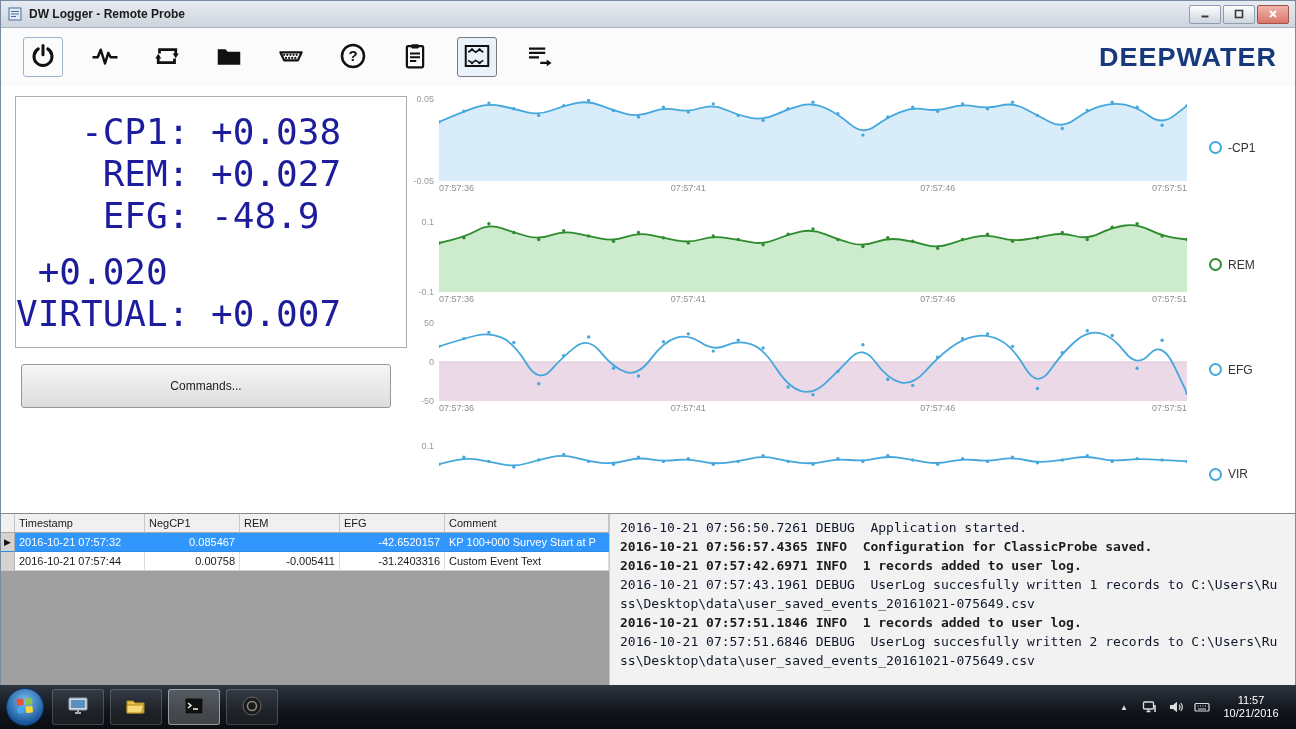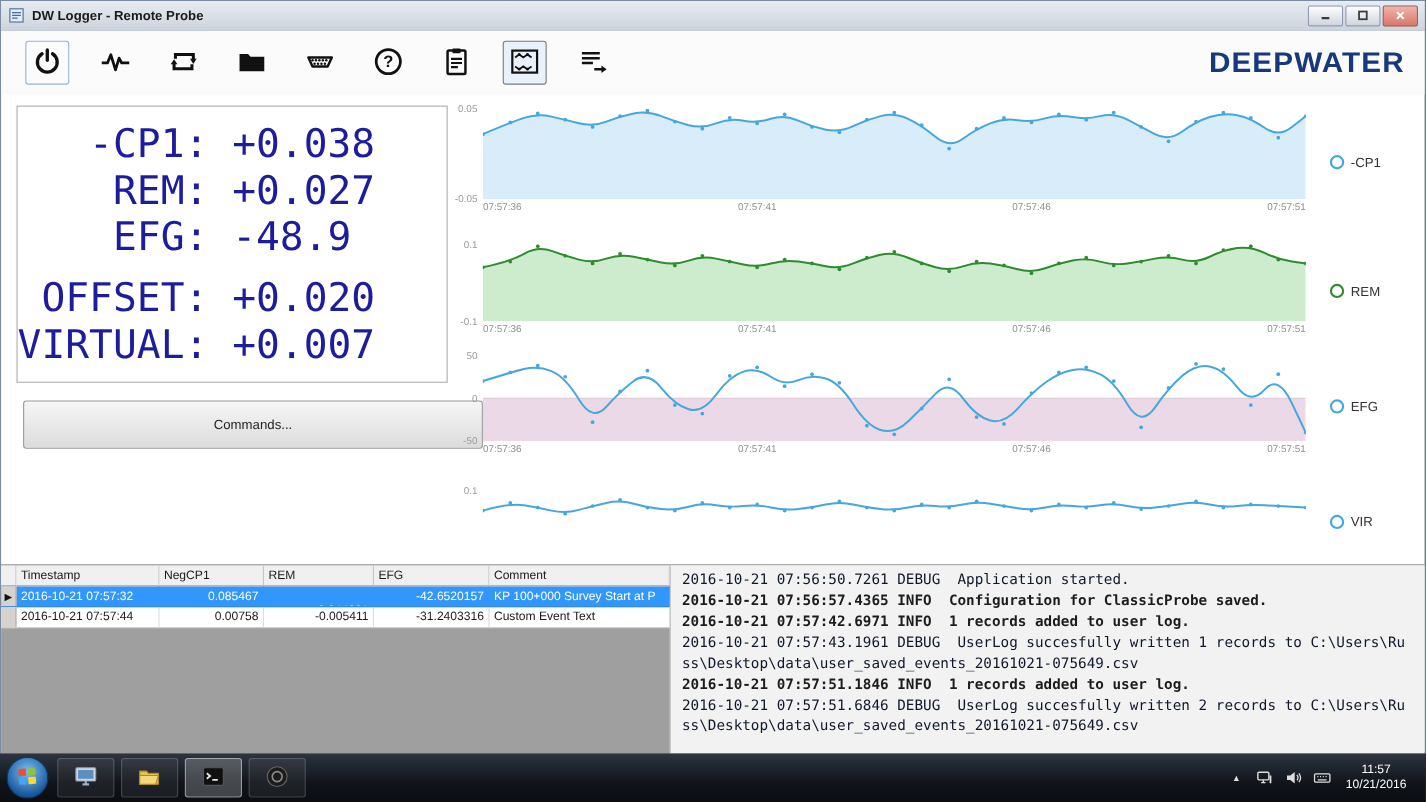--- a/index.html
+++ b/index.html
@@ -29,21 +29,21 @@
   .brand{margin-left:auto;margin-right:18px;font-weight:800;font-size:27px;letter-spacing:1px;
     color:#17397c;font-family:"Liberation Sans",sans-serif;transform:scaleY(.96);}
   
   .readings{position:absolute;left:14px;top:95px;width:392px;height:252px;background:#fff;
     border:1px solid #adadad;box-sizing:border-box;padding-top:14px;
     font-family:"DejaVu Sans Mono",monospace;font-size:36px;line-height:42px;color:#1c1c9c;}
   .rgroup2{margin-top:14px;}
   .rline{display:flex;}
   .rlabel{display:inline-block;width:8ch;text-align:right;white-space:pre;}
   .rvalue{margin-left:1ch;white-space:pre;}
-  .commands{position:absolute;left:20px;top:363px;width:418px;height:44px;
+  .commands{position:absolute;left:20px;top:363px;width:370px;height:44px;
     background:linear-gradient(#f6f6f6,#dcdcdc);border:1px solid #979797;border-radius:3px;
     font-size:12px;color:#222;font-family:"Liberation Sans",sans-serif;}
   
   .charts{position:absolute;left:404px;top:88px;width:892px;height:420px;}
   .chart-row{display:flex;align-items:stretch;}
   .chart-0{margin-top:10px;} .chart-1{margin-top:26px;} .chart-2{margin-top:16px;} .chart-3{margin-top:30px;}
   .ytick-gutter{width:34px;position:relative;font-size:9px;color:#9a9a9a;box-sizing:border-box;}
   .chart-0 .ytick-gutter{height:82px;} .chart-1 .ytick-gutter{height:70px;}
   .chart-2 .ytick-gutter{height:78px;} .chart-3 .ytick-gutter{height:56px;}
   .ytick-gutter span{position:absolute;right:5px;transform:translateY(-50%);white-space:nowrap;}
@@ -214,21 +214,20 @@
             <span class="rlabel">REM:</span>
             <span class="rvalue">+0.027</span>
           </div>
           <div class="rline">
             <span class="rlabel">EFG:</span>
             <span class="rvalue">-48.9</span>
           </div>
         </div>
         <div class="rgroup2">
           <div class="rline">
-            <span class="rlabel">OFFSET:</span>
             <span class="rvalue">+0.020</span>
           </div>
           <div class="rline">
             <span class="rlabel">VIRTUAL:</span>
             <span class="rvalue">+0.007</span>
           </div>
         </div>
       </div>
 
     <button class="commands">Commands...</button>

